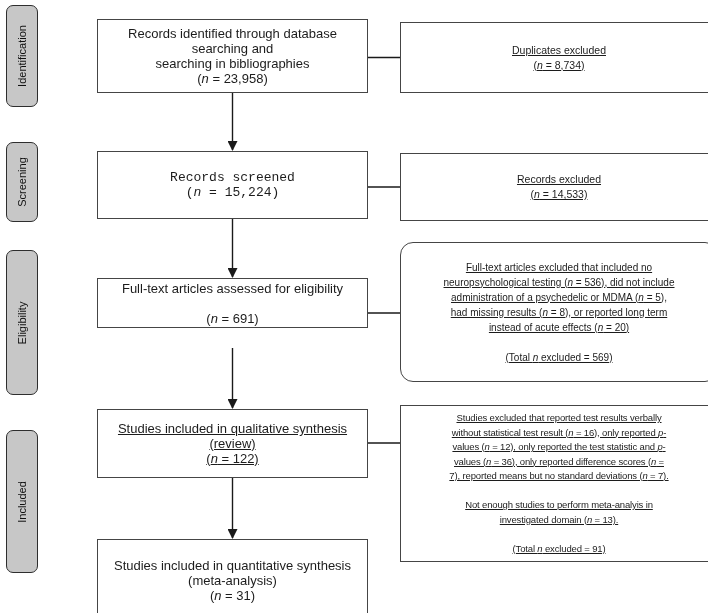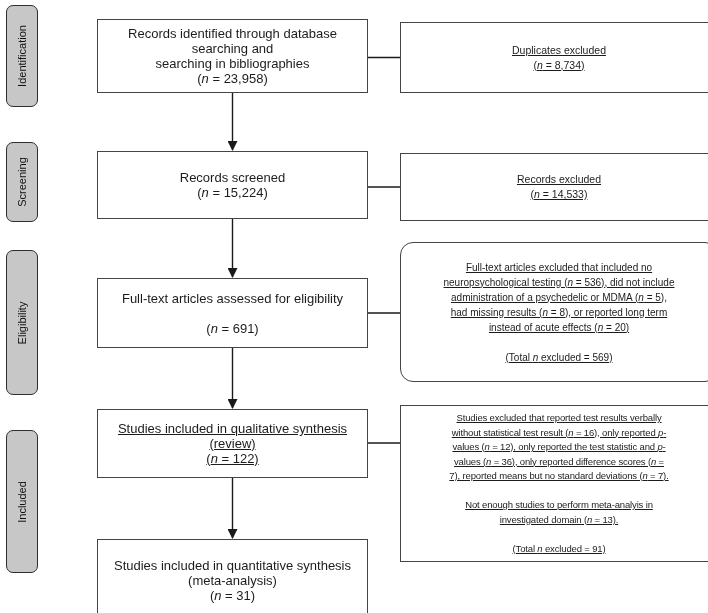--- a/index.html
+++ b/index.html
@@ -26,22 +26,22 @@
     background:#ffffff;
     display:flex;align-items:center;justify-content:center;
     text-align:center;
     box-sizing:border-box;
     padding:2px;
   }
   .box .txt{display:block;width:100%;}
   .main{left:97px;width:271px;font-size:13px;line-height:15px;}
   .side{left:400px;width:318px;font-size:10.5px;line-height:15px;text-decoration:underline;}
   .b1{top:19px;height:74px;}
-  .b2{top:151px;height:68px;}
-  .b3{top:278px;height:70px;}
+  .b2{top:151px;height:68px;font-family:Liberation Mono, monospace;}
+  .b3{top:278px;height:50px;}
   .b4{top:409px;height:69px;text-decoration:underline;}
   .b5{top:539px;height:83px;}
   .r1{top:22px;height:71px;}
   .r2{top:153px;height:68px;text-align:center;}
   .r3{top:242px;height:140px;font-size:10px;line-height:15px;border-radius:13px;}
   .r4{top:405px;height:157px;font-size:9.5px;line-height:14.5px;letter-spacing:-0.15px;}
   .stage{
     position:absolute;left:6px;width:32px;
     background:var(--stage-fill);
     border:1.5px solid var(--stage-border);

